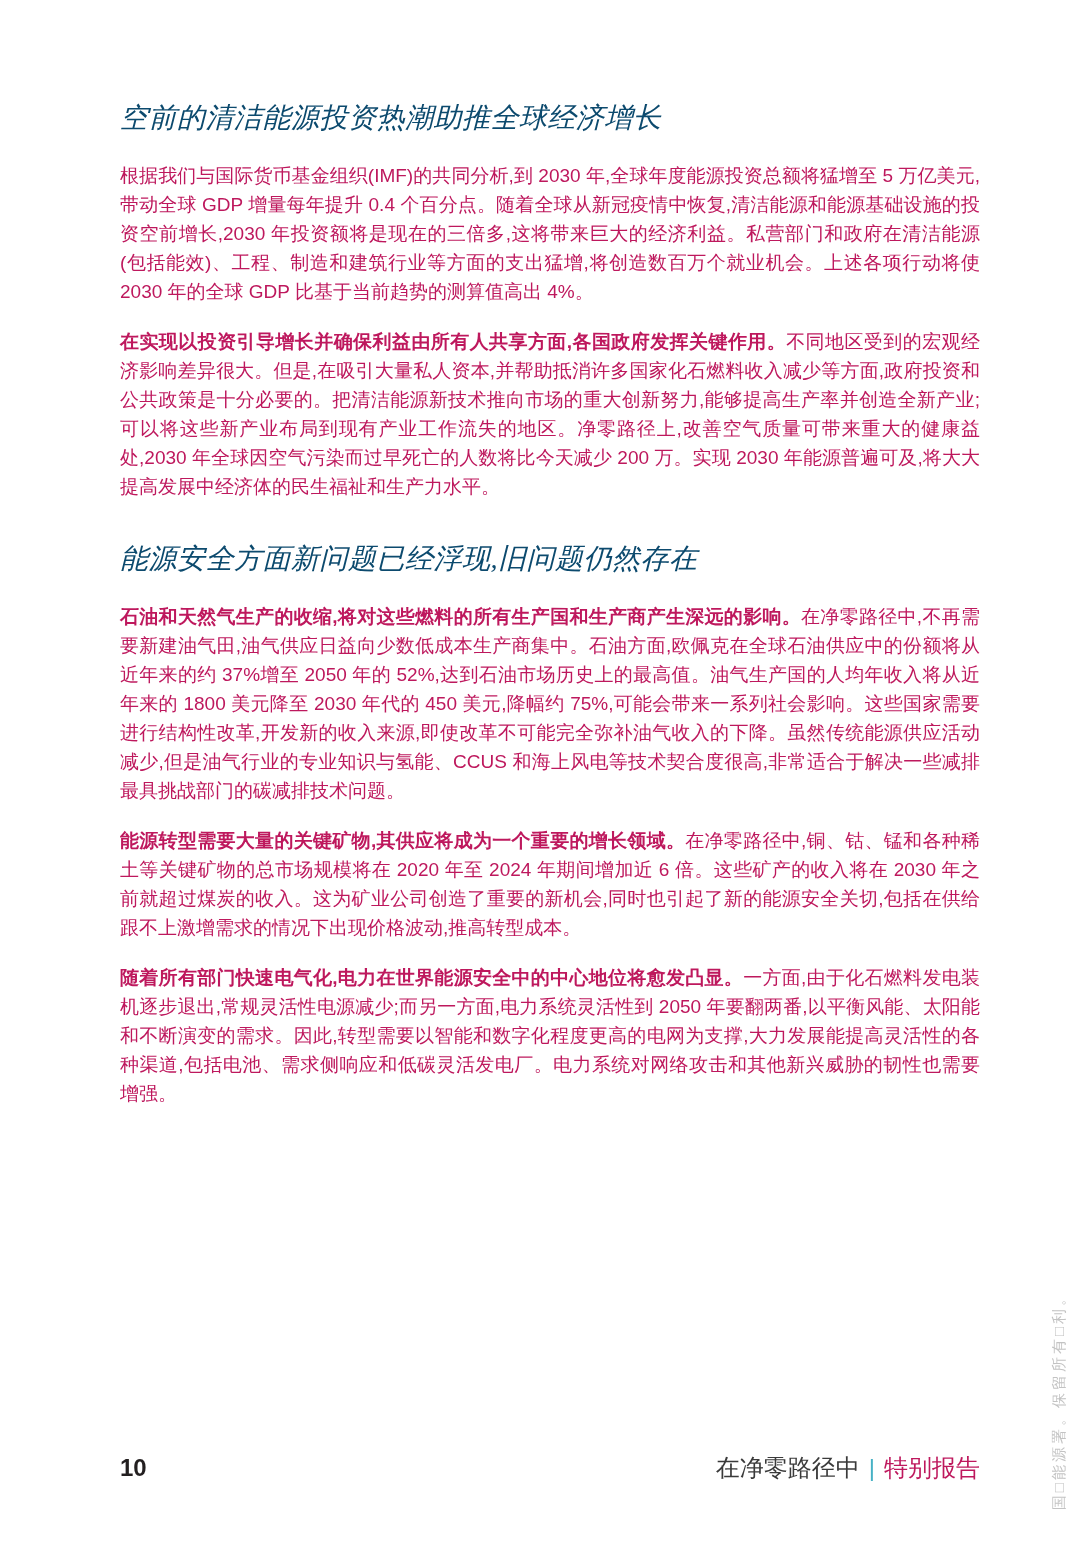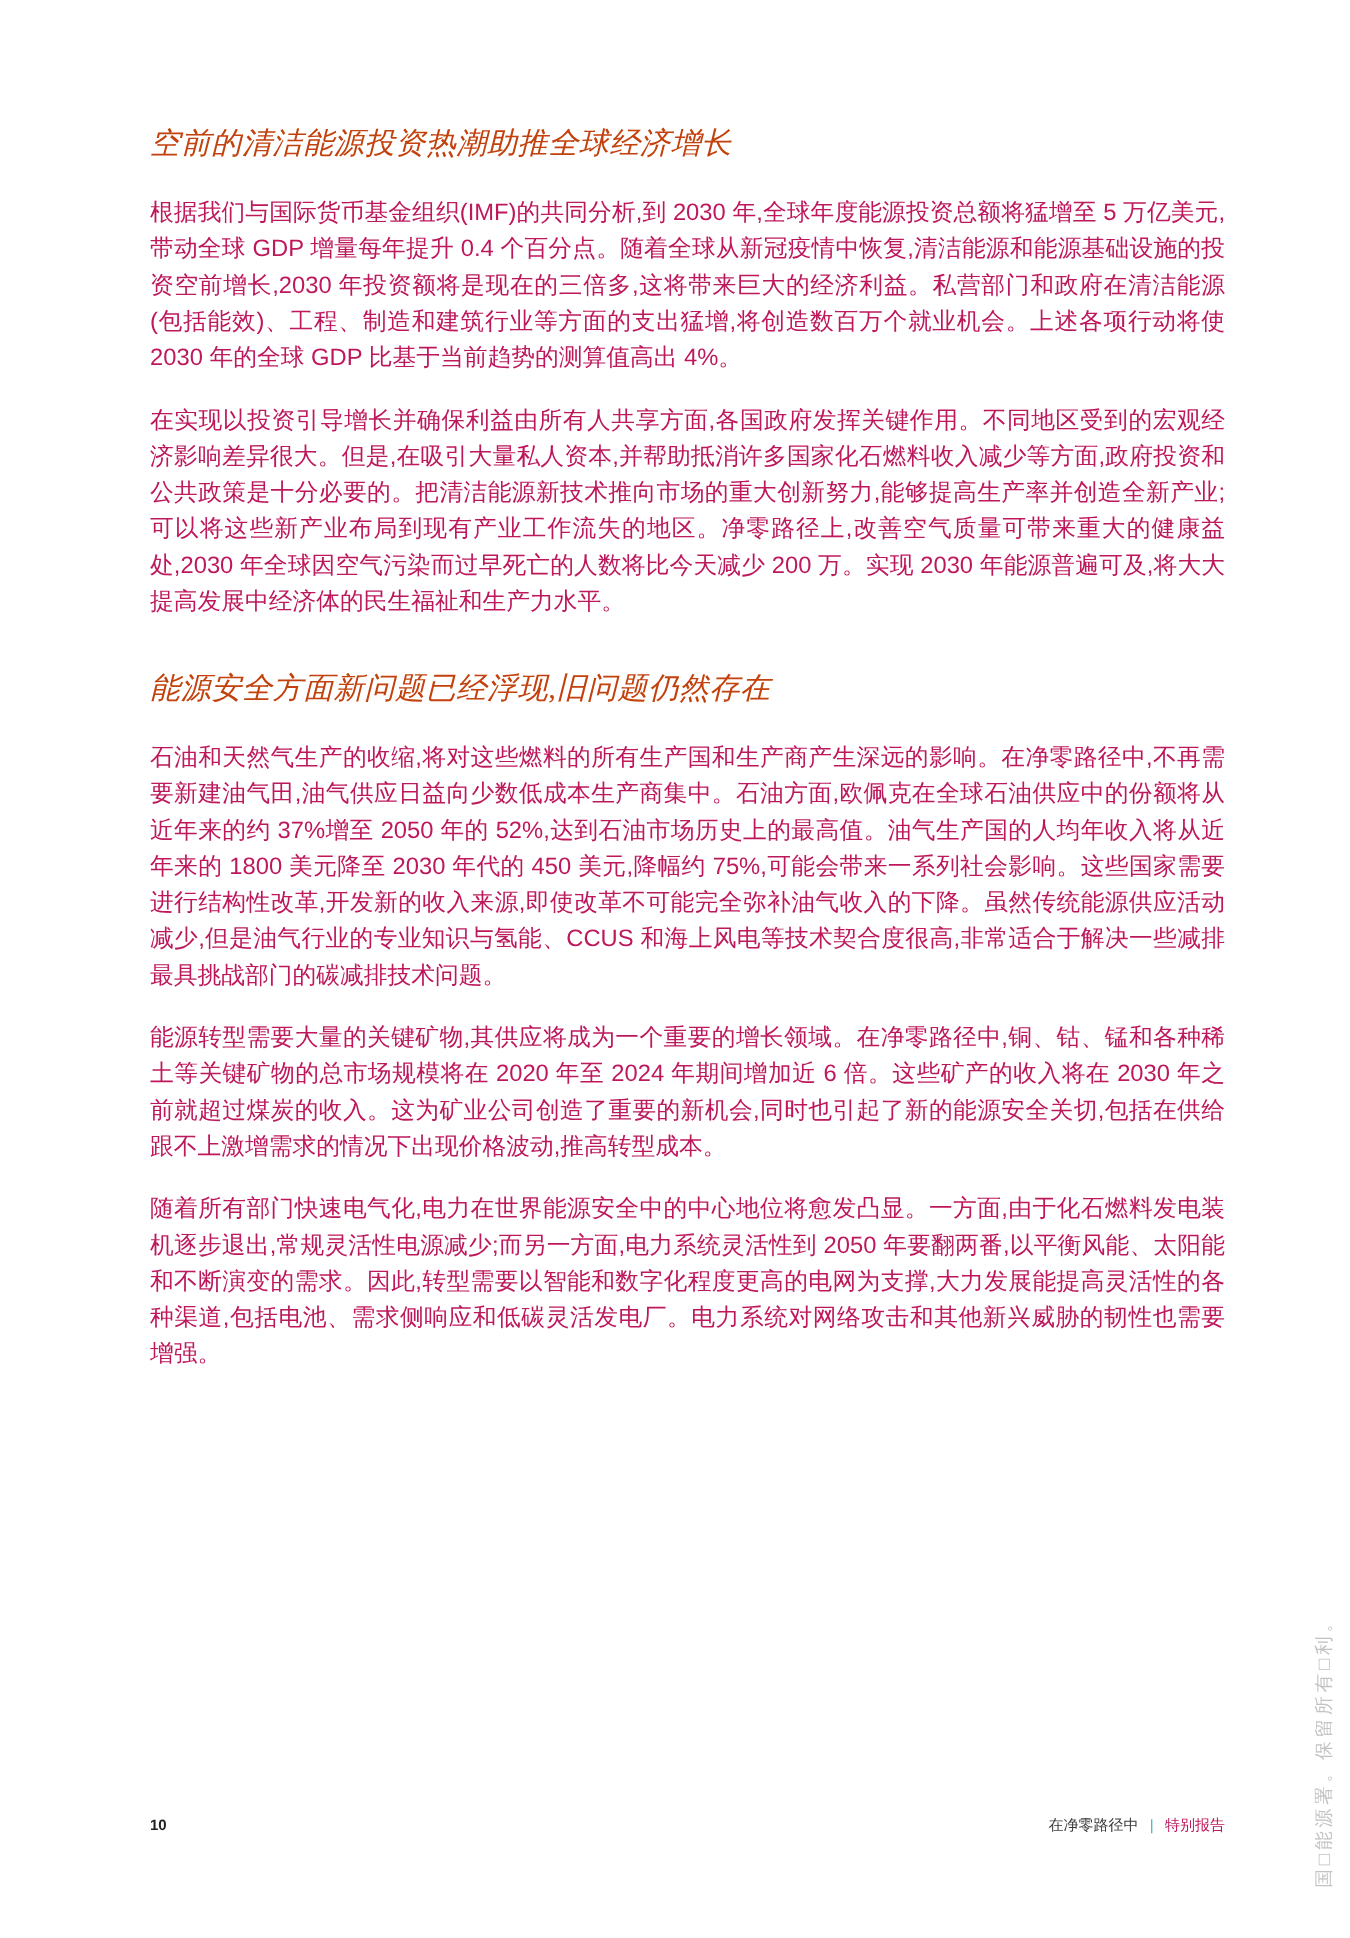--- a/index.html
+++ b/index.html
@@ -18,48 +18,48 @@
   .page-content {
     position: absolute;
     top: 100px;
     left: 120px;
     width: 860px;
   }
   .section-heading {
     font-family: "Liberation Serif", serif;
     font-style: italic;
     font-weight: 500;
-    font-size: 24px;
+    font-size: 28px;
     line-height: 1.25;
-    color: #c2410c;
+    color: #0c4a6e;
     margin: 0 0 26px 0;
     letter-spacing: 0.5px;
   }
   .section + .section .section-heading {
     margin-top: 40px;
   }
   .body-paragraph {
     font-size: 19px;
     line-height: 29px;
     text-align: justify;
     margin: 0 0 21px 0;
     color: #be185d;
   }
   .body-paragraph .lead {
-    font-weight: normal;
+    font-weight: bold;
   }
   .footer-row {
     position: absolute;
     left: 120px;
     right: 100px;
     top: 1452px;
     display: flex;
     justify-content: space-between;
     align-items: baseline;
-    font-size: 12px;
+    font-size: 24px;
     text-align: center;
   }
   .page-number {
     font-weight: bold;
     color: #231f20;
   }
   .footer-right {
     color: #3a3a3a;
   }
   .footer-right .separator {

